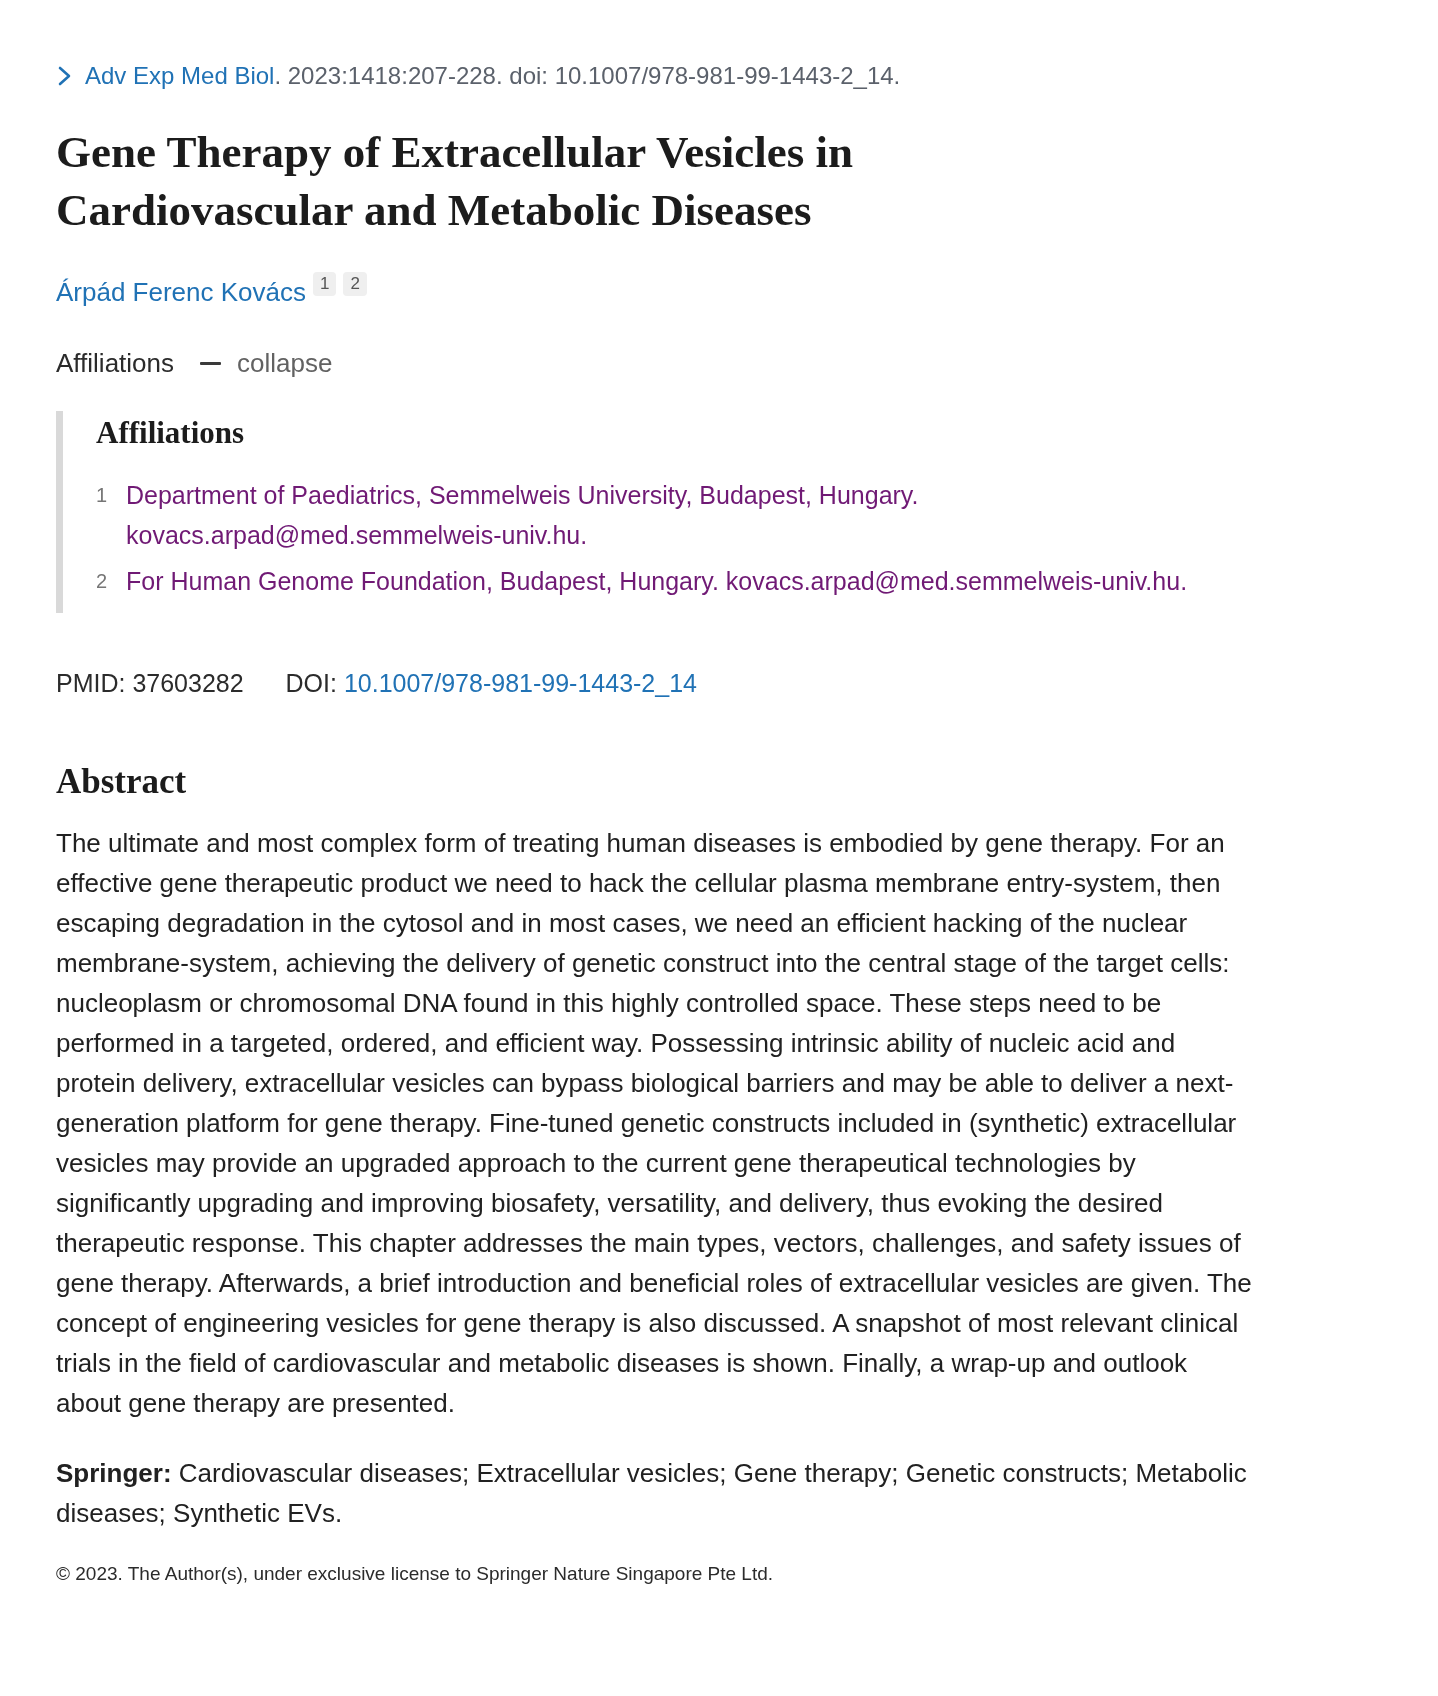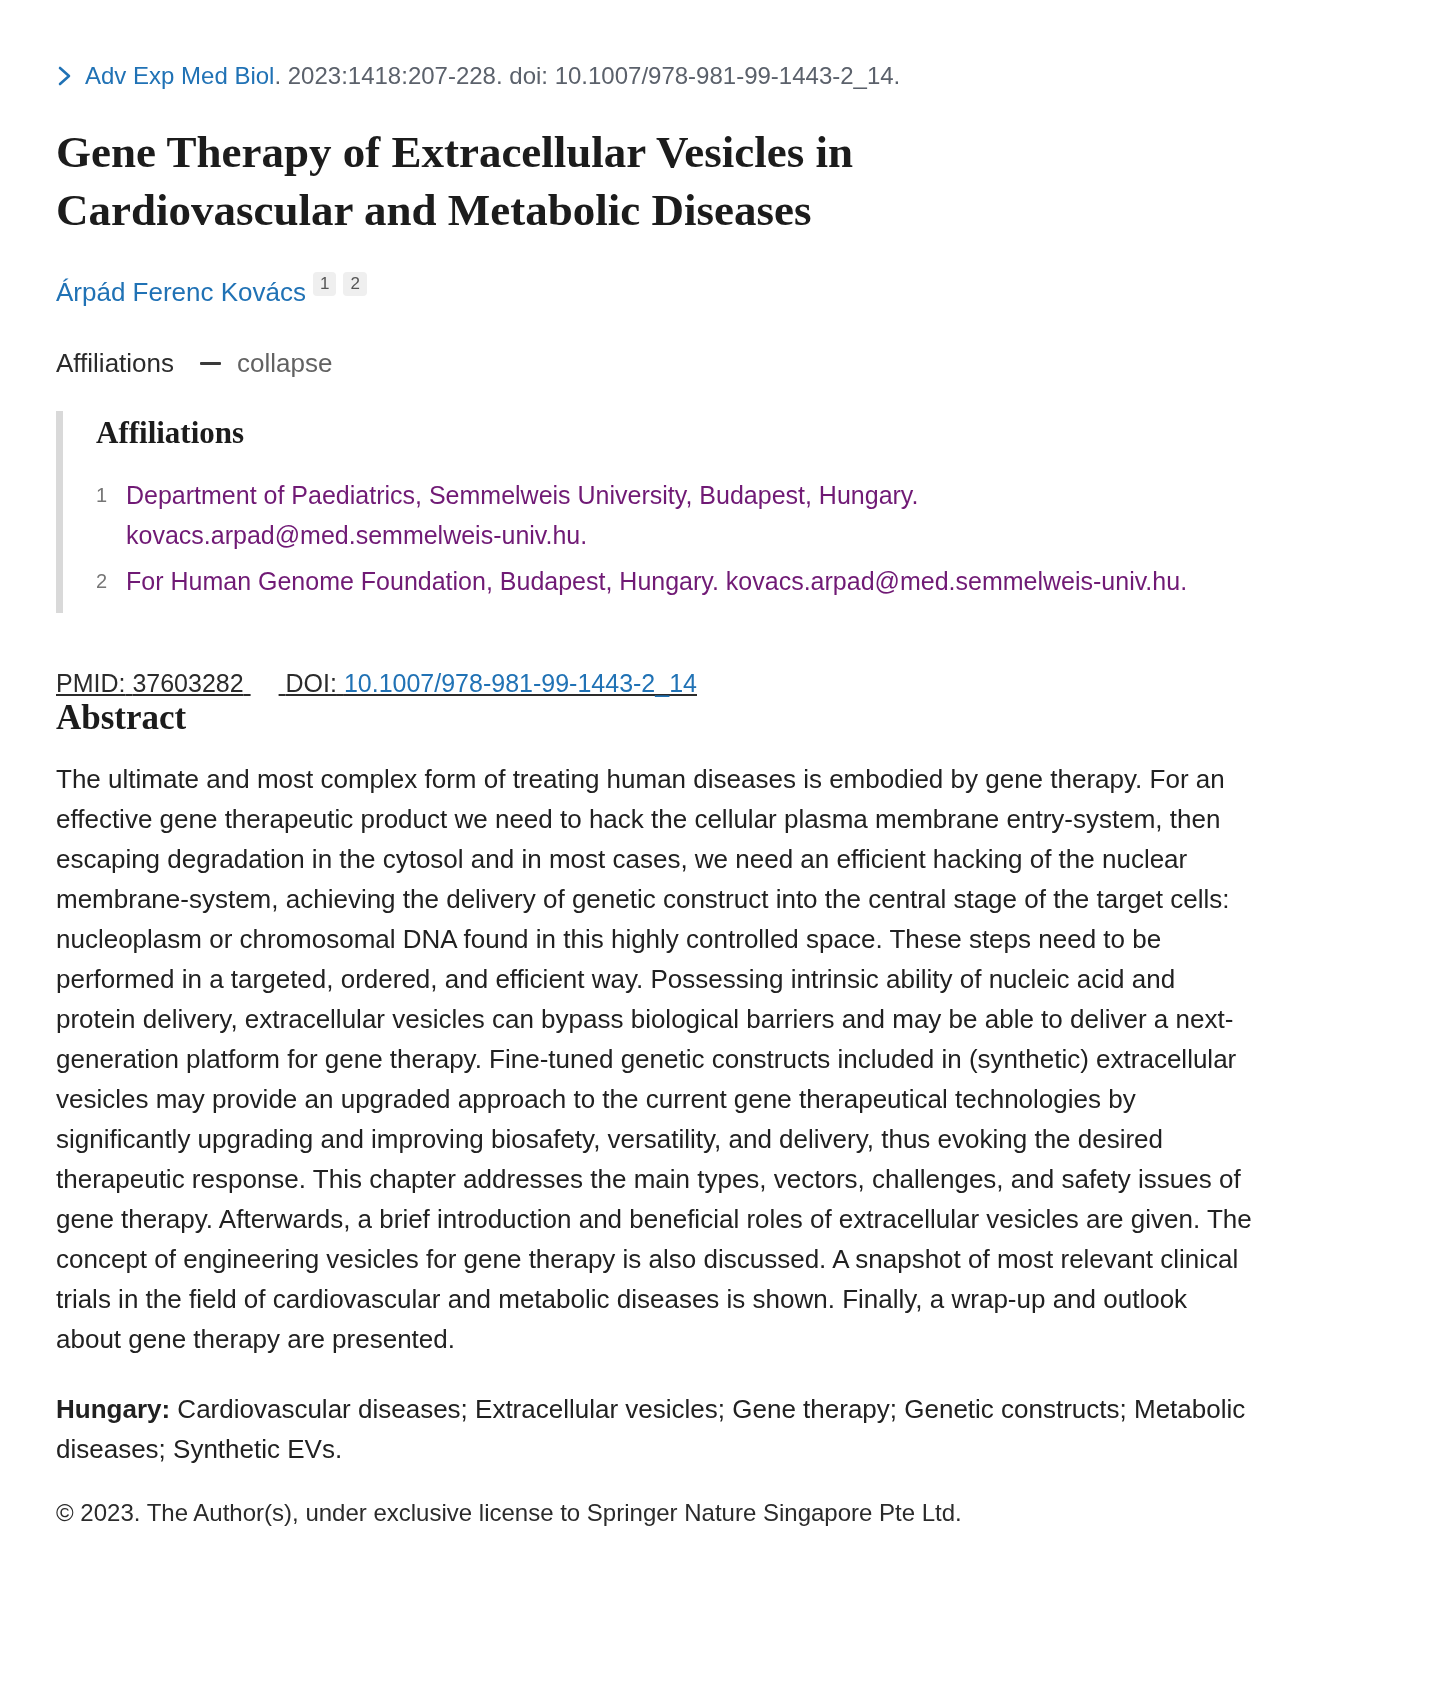--- a/index.html
+++ b/index.html
@@ -83,21 +83,21 @@
   .aff-item{display:flex;align-items:flex-start;margin-bottom:6px;}
   .aff-num{
     flex:0 0 30px;
     font-size:20px;color:#767676;
     line-height:40px;
     text-align:left;
   }
   .aff-text{flex:1;font-size:25px;line-height:40px;color:#701a75;max-width:1160px;}
 
   
-  .ids-row{font-size:25px;color:#2b2b2b;text-decoration:underline;}
+  .ids-row{font-size:25px;margin-bottom:64px;color:#2b2b2b;}
   .ids-row .sep{display:inline-block;width:28px;}
   .ids-row a{font-size:25px;}
 
   
   h2.abstract-heading{
     font-family:"Liberation Serif", serif;
     font-weight:700;
     font-size:35px;
     color:#1c1c1c;
     margin-bottom:21px;
@@ -108,21 +108,21 @@
     color:var(--text);
     max-width:1200px;
     margin-bottom:30px;
   }
   p.keywords{
     font-size:26px;line-height:40px;color:var(--text);
     max-width:1200px;
     margin-bottom:30px;
   }
   p.keywords b{font-weight:700;}
-  p.copyright{font-size:24px;color:#2b2b2b;margin-top:8px;}
+  p.copyright{font-size:19px;color:#2b2b2b;margin-top:8px;}
 </style>
 </head>
 <body>
 
 <div>
 
   <div class="citation">
     <span class="chev">
       <svg width="17" height="24" viewBox="0 0 17 24" fill="none">
         <polyline points="4,4 13,12 4,20" stroke="#2072b5" stroke-width="2.6" stroke-linecap="round" stroke-linejoin="round"></polyline>
@@ -166,19 +166,19 @@
     <span>37603282</span>
     <span class="sep"></span>
     <span>DOI:</span>
     <a>10.1007/978-981-99-1443-2_14</a>
   </div>
 
   <h2 class="abstract-heading">Abstract</h2>
   <p class="abstract-text">The ultimate and most complex form of treating human diseases is embodied by gene therapy. For an effective gene therapeutic product we need to hack the cellular plasma membrane entry-system, then escaping degradation in the cytosol and in most cases, we need an efficient hacking of the nuclear membrane-system, achieving the delivery of genetic construct into the central stage of the target cells: nucleoplasm or chromosomal DNA found in this highly controlled space. These steps need to be performed in a targeted, ordered, and efficient way. Possessing intrinsic ability of nucleic acid and protein delivery, extracellular vesicles can bypass biological barriers and may be able to deliver a next-generation platform for gene therapy. Fine-tuned genetic constructs included in (synthetic) extracellular vesicles may provide an upgraded approach to the current gene therapeutical technologies by significantly upgrading and improving biosafety, versatility, and delivery, thus evoking the desired therapeutic response. This chapter addresses the main types, vectors, challenges, and safety issues of gene therapy. Afterwards, a brief introduction and beneficial roles of extracellular vesicles are given. The concept of engineering vesicles for gene therapy is also discussed. A snapshot of most relevant clinical trials in the field of cardiovascular and metabolic diseases is shown. Finally, a wrap-up and outlook about gene therapy are presented.</p>
 
   <p class="keywords">
-    <b>Hungary:</b>
+    <b>Springer:</b>
     <span>Cardiovascular diseases; Extracellular vesicles; Gene therapy; Genetic constructs; Metabolic diseases; Synthetic EVs.</span>
   </p>
 
   <p class="copyright">© 2023. The Author(s), under exclusive license to Springer Nature Singapore Pte Ltd.</p>
 
 </div>
 
 </body></html>

